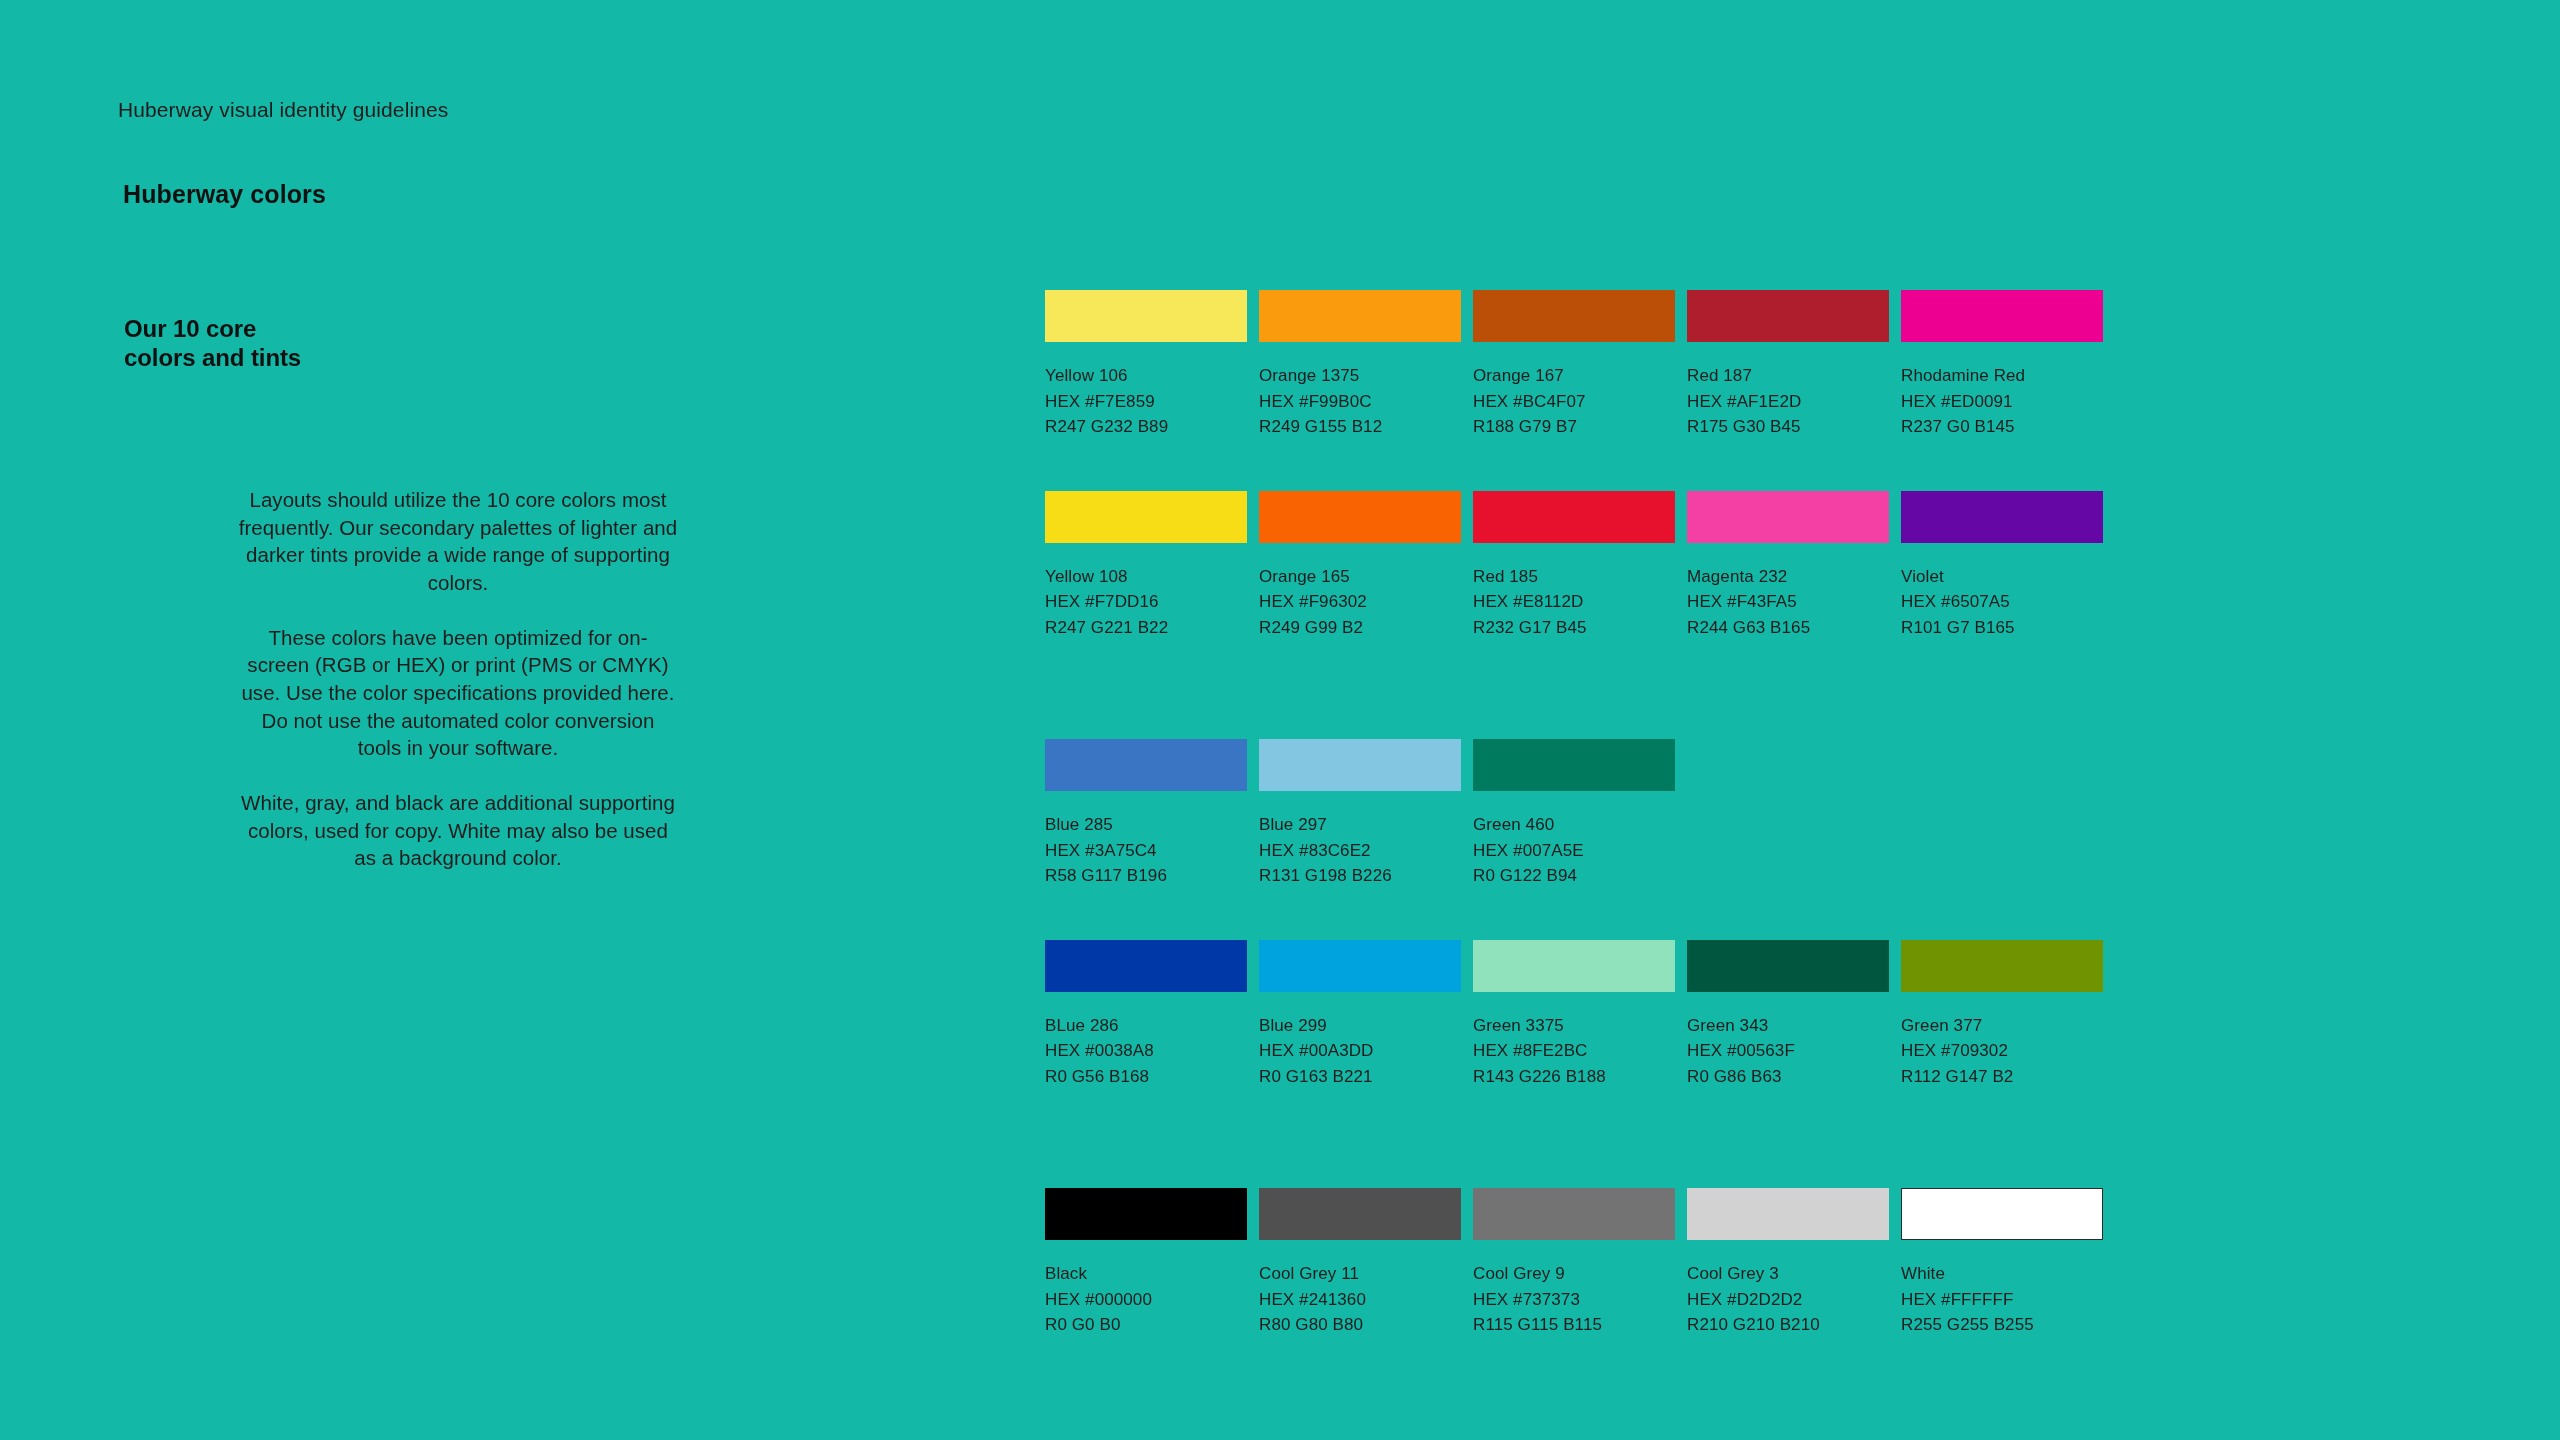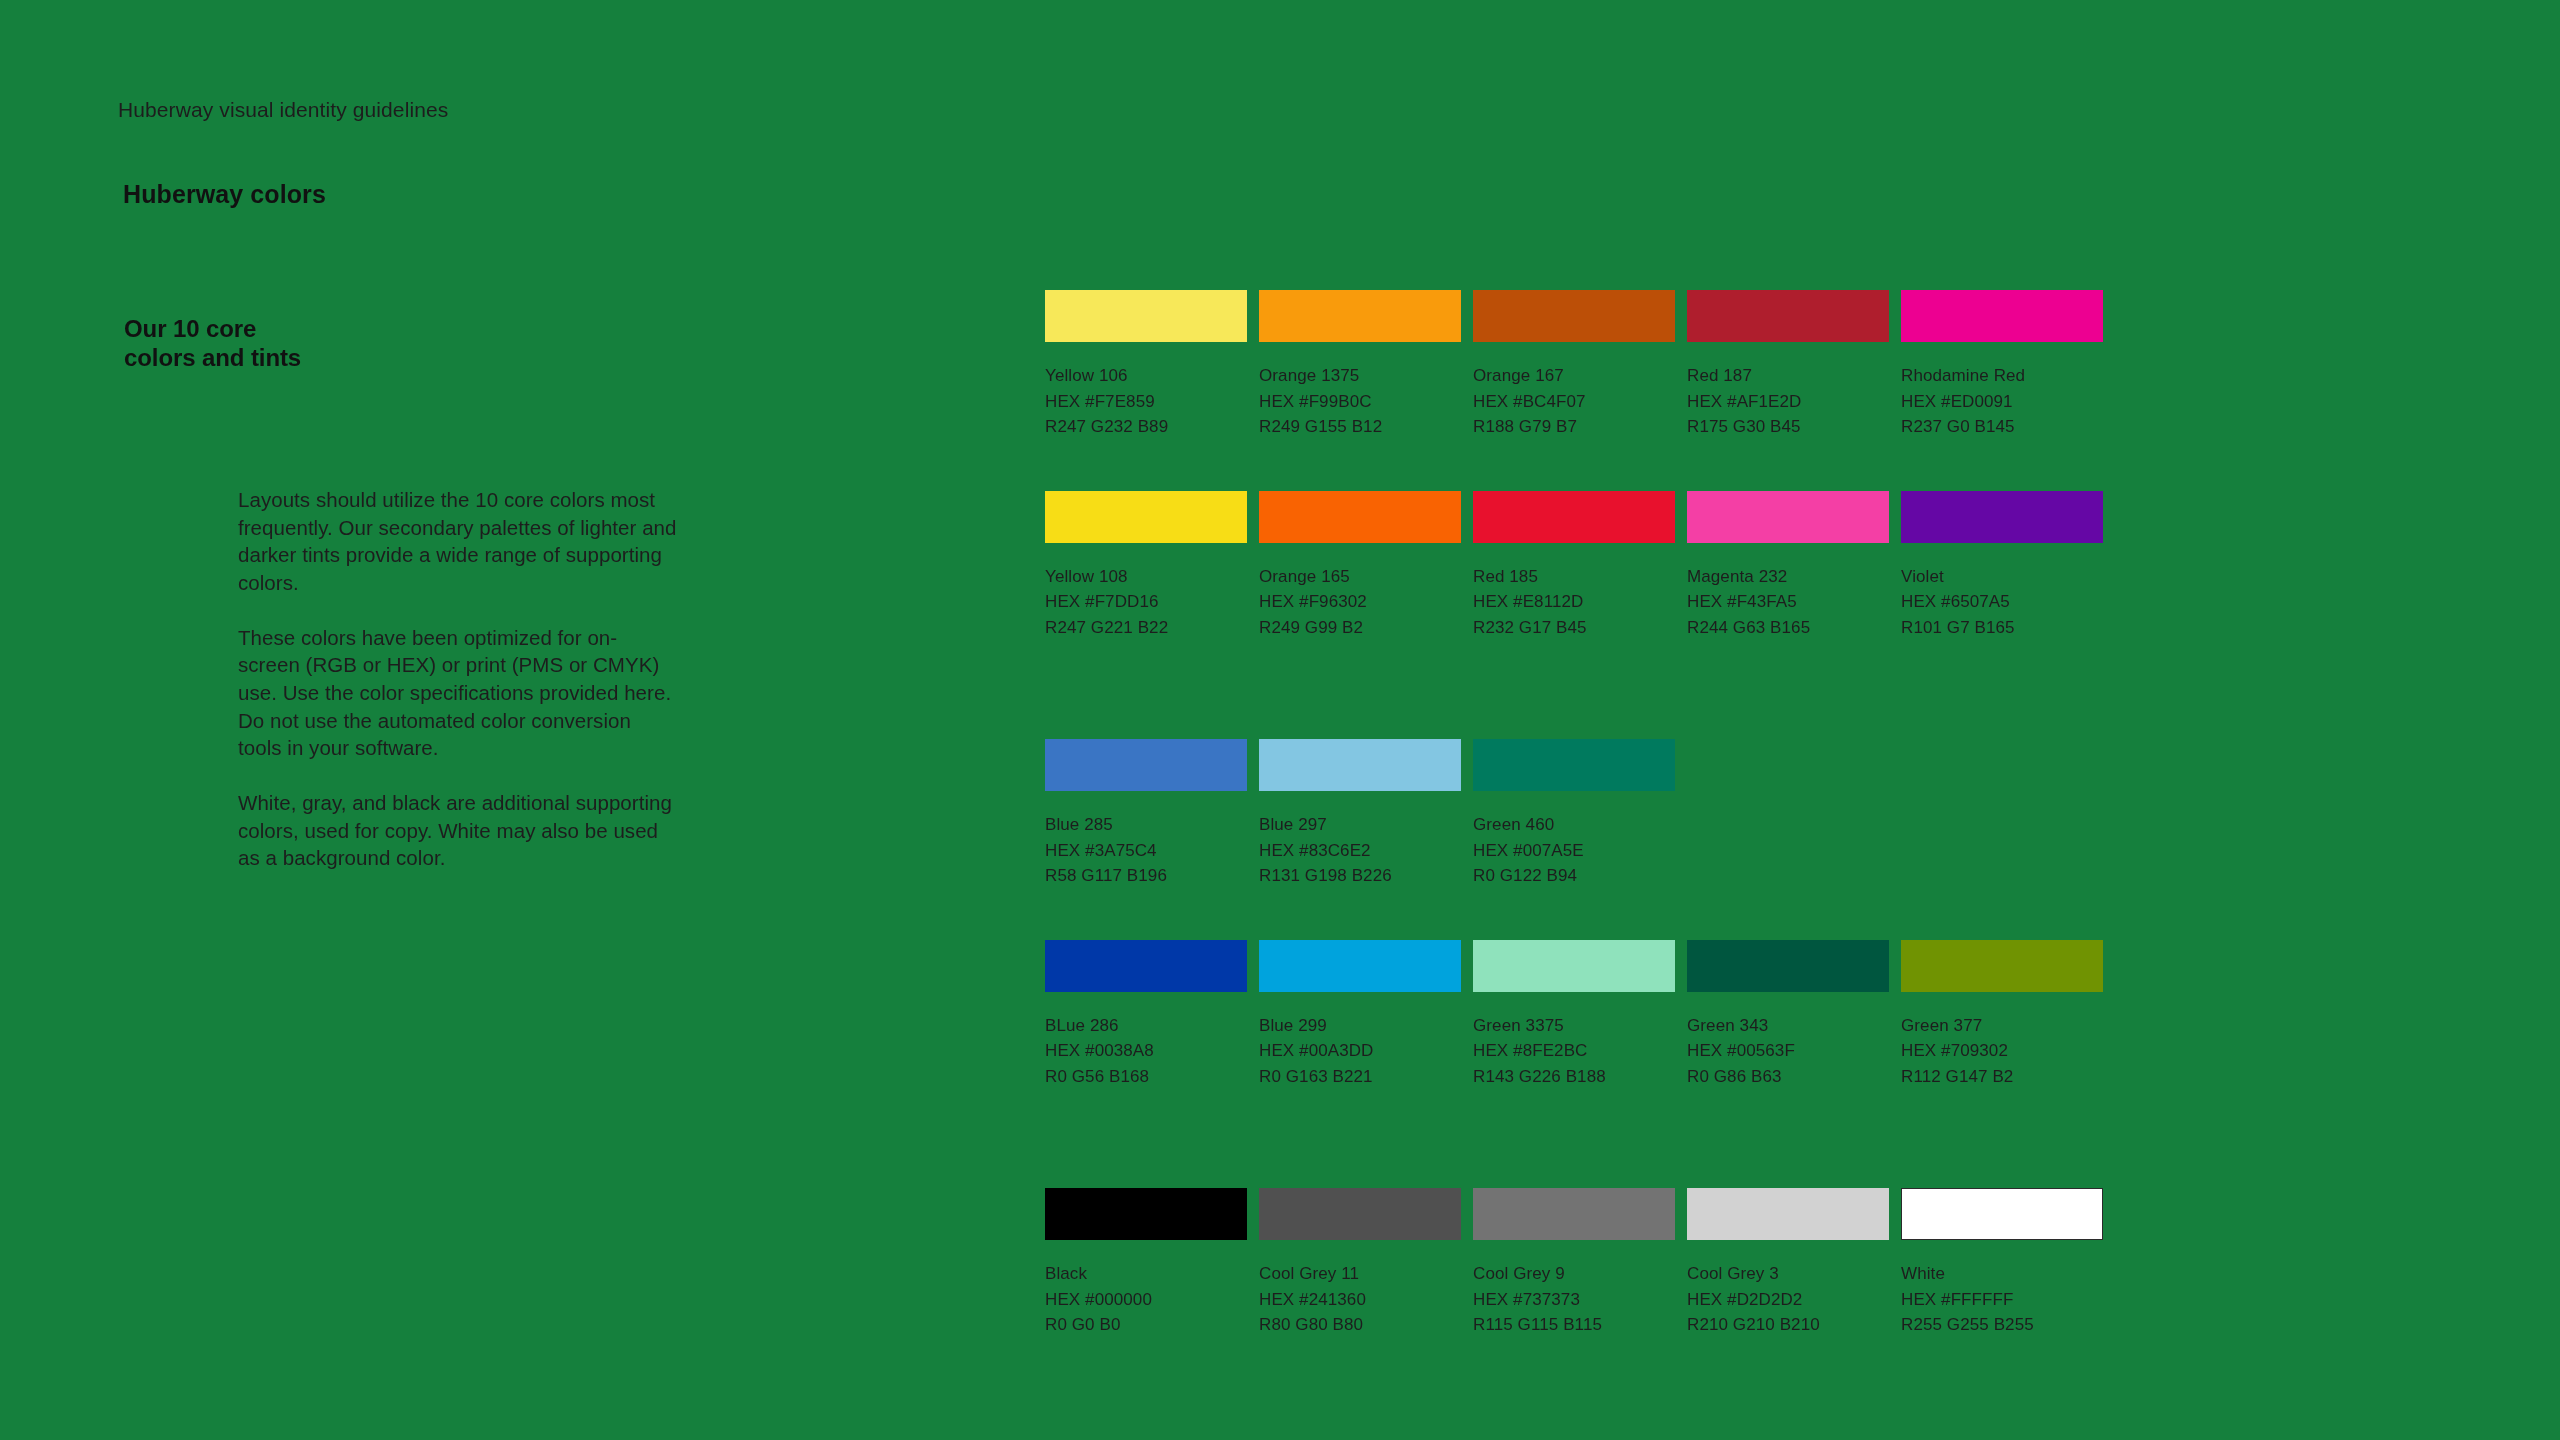--- a/index.html
+++ b/index.html
@@ -11,21 +11,21 @@
     background: #ffffff;
     font-family: "Liberation Sans", sans-serif;
     color: #1a1a1a;
     overflow: hidden;
   }
 
   .page {
     position: relative;
     width: 2560px;
     height: 1440px;
-    background: #15803d;
+    background: #14b8a6;
   }
 
   
   .left-col {
     position: absolute;
     left: 118px;
     top: 0;
     width: 560px;
   }
 
@@ -68,20 +68,21 @@
     top: 486px;
     width: 440px;
   }
 
   .body-copy p {
     font-size: 20.5px;
     line-height: 1.35;
     letter-spacing: 0.05px;
     color: #1d1d1d;
     margin-bottom: 27px;
+    text-align: center;
   }
   .body-copy p:last-child { margin-bottom: 0; }
 
   
   .palette {
     position: absolute;
     left: 1045px;
     top: 290px;
     width: 1050px;
   }

